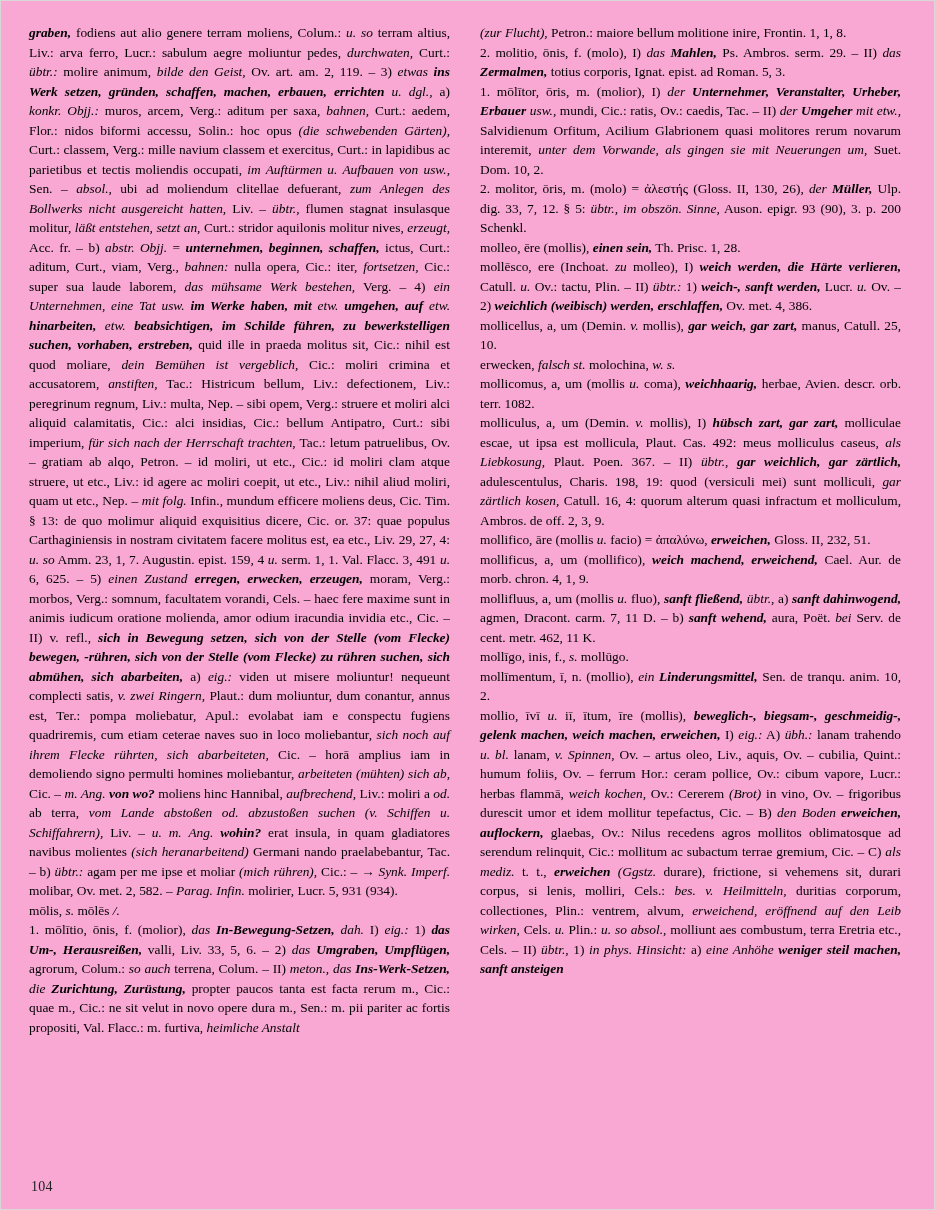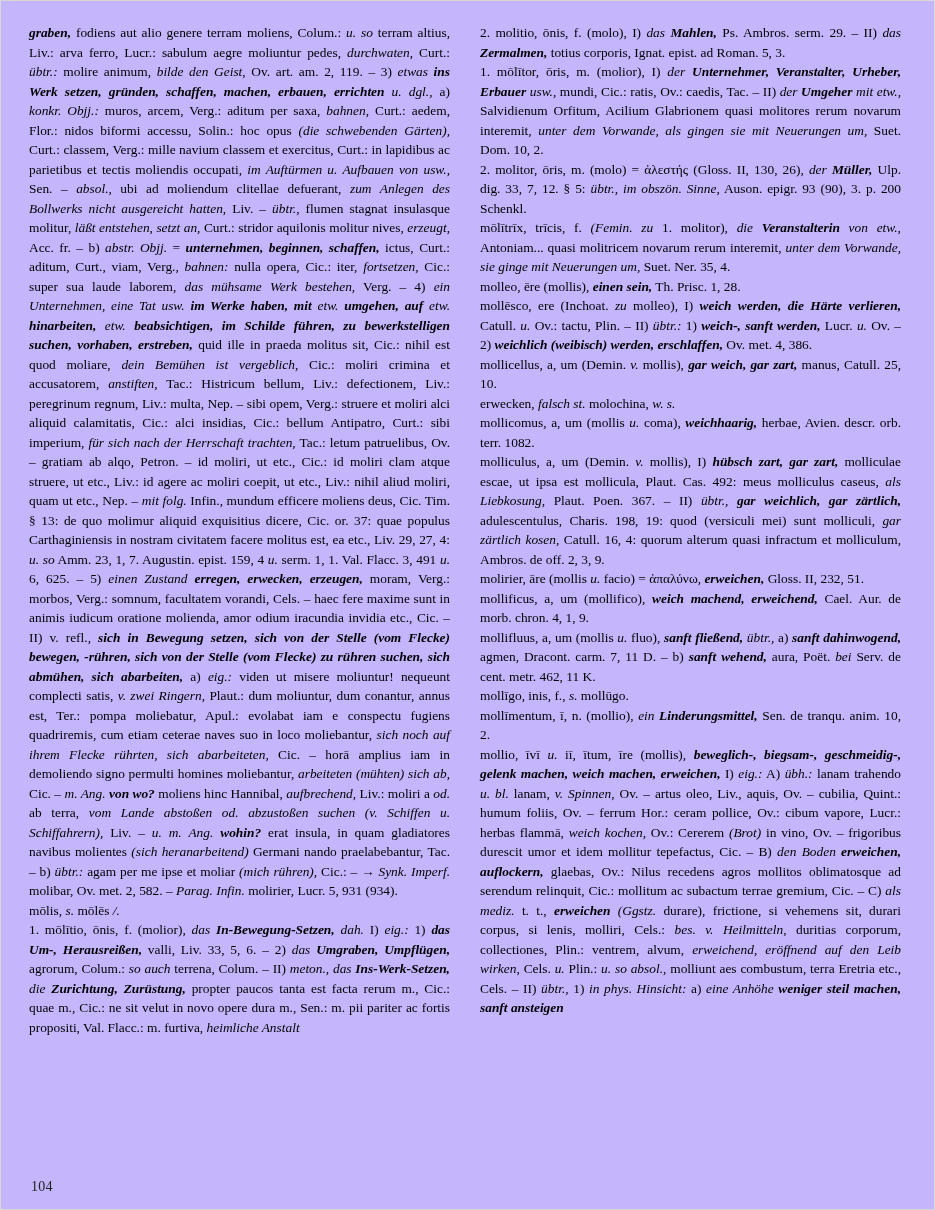--- a/index.html
+++ b/index.html
@@ -9,21 +9,21 @@
   }
   body {
     font-family: "Liberation Serif", "DejaVu Serif", serif;
     color: #000000;
   }
   #page {
     position: relative;
     width: 935px;
     height: 1210px;
     box-sizing: border-box;
-    background: #c4b5fd;
+    background: #f9a8d4;
     border: 1px solid #d8d8d8;
     overflow: hidden;
   }
   #columns {
     position: absolute;
     left: 28px;
     top: 22px;
     width: 872px;
     height: 1110px;
     display: flex;
@@ -66,31 +66,31 @@
 <div id="page">
 
   <div id="columns">
 
     <div class="col" id="col-left">
         <p class="entry"><i class="gloss">graben,</i> fodiens aut alio genere terram moliens, Colum.: <i class="it">u. so</i> terram altius, Liv.: arva ferro, Lucr.: sabulum aegre moliuntur pedes, <i class="it">durchwaten,</i> Curt.: <i class="it">übtr.:</i> molire animum, <i class="it">bilde den Geist,</i> Ov. art. am. 2, 119. – 3) <i class="it">etwas</i> <i class="gloss">ins Werk setzen, gründen, schaffen, machen, erbauen, errichten</i> <i class="it">u. dgl.,</i> a) <i class="it">konkr. Objj.:</i> muros, arcem, Verg.: aditum per saxa, <i class="it">bahnen,</i> Curt.: aedem, Flor.: nidos biformi accessu, Solin.: hoc opus <i class="it">(die schwebenden Gärten),</i> Curt.: classem, Verg.: mille navium classem et exercitus, Curt.: in lapidibus ac parietibus et tectis moliendis occupati, <i class="it">im Auftürmen u. Aufbauen von usw.,</i> Sen. – <i class="it">absol.,</i> ubi ad moliendum clitellae defuerant, <i class="it">zum Anlegen des Bollwerks nicht ausgereicht hatten,</i> Liv. – <i class="it">übtr.,</i> flumen stagnat insulasque molitur, <i class="it">läßt entstehen, setzt an,</i> Curt.: stridor aquilonis molitur nives, <i class="it">erzeugt,</i> Acc. fr. – b) <i class="it">abstr. Objj.</i> = <i class="gloss">unternehmen, beginnen, schaffen,</i> ictus, Curt.: aditum, Curt., viam, Verg., <i class="it">bahnen:</i> nulla opera, Cic.: iter, <i class="it">fortsetzen,</i> Cic.: super sua laude laborem, <i class="it">das mühsame Werk bestehen,</i> Verg. – 4) <i class="it">ein Unternehmen, eine Tat usw.</i> <i class="gloss">im Werke haben, mit</i> <i class="it">etw.</i> <i class="gloss">umgehen, auf</i> <i class="it">etw.</i> <i class="gloss">hinarbeiten,</i> <i class="it">etw.</i> <i class="gloss">beabsichtigen, im Schilde führen, zu bewerkstelligen suchen, vorhaben, erstreben,</i> quid ille in praeda molitus sit, Cic.: nihil est quod moliare, <i class="it">dein Bemühen ist vergeblich,</i> Cic.: moliri crimina et accusatorem, <i class="it">anstiften,</i> Tac.: Histricum bellum, Liv.: defectionem, Liv.: peregrinum regnum, Liv.: multa, Nep. – sibi opem, Verg.: struere et moliri alci aliquid calamitatis, Cic.: alci insidias, Cic.: bellum Antipatro, Curt.: sibi imperium, <i class="it">für sich nach der Herrschaft trachten,</i> Tac.: letum patruelibus, Ov. – gratiam ab alqo, Petron. – id moliri, ut etc., Cic.: id moliri clam atque struere, ut etc., Liv.: id agere ac moliri coepit, ut etc., Liv.: nihil aliud moliri, quam ut etc., Nep. – <i class="it">mit folg.</i> Infin., mundum efficere moliens deus, Cic. Tim. § 13: de quo molimur aliquid exquisitius dicere, Cic. or. 37: quae populus Carthaginiensis in nostram civitatem facere molitus est, ea etc., Liv. 29, 27, 4: <i class="it">u. so</i> Amm. 23, 1, 7. Augustin. epist. 159, 4 <i class="it">u.</i> serm. 1, 1. Val. Flacc. 3, 491 <i class="it">u.</i> 6, 625. – 5) <i class="it">einen Zustand</i> <i class="gloss">erregen, erwecken, erzeugen,</i> moram, Verg.: morbos, Verg.: somnum, facultatem vorandi, Cels. – haec fere maxime sunt in animis iudicum oratione molienda, amor odium iracundia invidia etc., Cic. – II) v. refl., <i class="gloss">sich in Bewegung setzen, sich von der Stelle (vom Flecke) bewegen, -rühren, sich von der Stelle (vom Flecke) zu rühren suchen, sich abmühen, sich abarbeiten,</i> a) <i class="it">eig.:</i> viden ut misere moliuntur! nequeunt complecti satis, <i class="it">v. zwei Ringern,</i> Plaut.: dum moliuntur, dum conantur, annus est, Ter.: pompa moliebatur, Apul.: evolabat iam e conspectu fugiens quadriremis, cum etiam ceterae naves suo in loco moliebantur, <i class="it">sich noch auf ihrem Flecke rührten, sich abarbeiteten,</i> Cic. – horā amplius iam in demoliendo signo permulti homines moliebantur, <i class="it">arbeiteten (mühten) sich ab,</i> Cic. – <i class="it">m. Ang.</i> <i class="gloss">von wo?</i> moliens hinc Hannibal, <i class="it">aufbrechend,</i> Liv.: moliri a <i class="it">od.</i> ab terra, <i class="it">vom Lande abstoßen od. abzustoßen suchen (v. Schiffen u. Schiffahrern),</i> Liv. – <i class="it">u. m. Ang.</i> <i class="gloss">wohin?</i> erat insula, in quam gladiatores navibus molientes <i class="it">(sich heranarbeitend)</i> Germani nando praelabebantur, Tac. – b) <i class="it">übtr.:</i> agam per me ipse et moliar <i class="it">(mich rühren),</i> Cic.: – → <i class="it">Synk. Imperf.</i> molibar, Ov. met. 2, 582. – <i class="it">Parag. Infin.</i> molirier, Lucr. 5, 931 (934).</p>
         <p class="entry"><b class="lemma">mōlis</b>, <i class="it">s.</i> mōlēs <i class="it">/.</i></p>
         <p class="entry"><b class="lemma">1. mōlītio</b>, ōnis, f. (molior), <i class="it">das</i> <i class="gloss">In-Bewegung-Setzen,</i> <i class="it">dah.</i> I) <i class="it">eig.:</i> 1) <i class="gloss">das Um-, Herausreißen,</i> valli, Liv. 33, 5, 6. – 2) <i class="it">das</i> <i class="gloss">Umgraben, Umpflügen,</i> agrorum, Colum.: <i class="it">so auch</i> terrena, Colum. – II) <i class="it">meton., das</i> <i class="gloss">Ins-Werk-Setzen,</i> <i class="it">die</i> <i class="gloss">Zurichtung, Zurüstung,</i> propter paucos tanta est facta rerum m., Cic.: quae m., Cic.: ne sit velut in novo opere dura m., Sen.: m. pii pariter ac fortis propositi, Val. Flacc.: m. furtiva, <i class="it">heimliche Anstalt</i></p>
       </div>
     <div class="col" id="col-right">
+        <p class="entry"><i class="it">(zur Flucht),</i> Petron.: maiore bellum molitione inire, Frontin. 1, 1, 8.</p>
         <p class="entry"><b class="lemma">2. molitio</b>, ōnis, f. (molo), I) <i class="it">das</i> <i class="gloss">Mahlen,</i> Ps. Ambros. serm. 29. – II) <i class="it">das</i> <i class="gloss">Zermalmen,</i> totius corporis, Ignat. epist. ad Roman. 5, 3.</p>
         <p class="entry"><b class="lemma">1. mōlītor</b>, ōris, m. (molior), I) <i class="it">der</i> <i class="gloss">Unternehmer, Veranstalter, Urheber, Erbauer</i> <i class="it">usw.,</i> mundi, Cic.: ratis, Ov.: caedis, Tac. – II) <i class="it">der</i> <i class="gloss">Umgeher</i> <i class="it">mit etw.,</i> Salvidienum Orfitum, Acilium Glabrionem quasi molitores rerum novarum interemit, <i class="it">unter dem Vorwande, als gingen sie mit Neuerungen um,</i> Suet. Dom. 10, 2.</p>
         <p class="entry"><b class="lemma">2. molitor</b>, ōris, m. (molo) = <span class="gk">ἀλεστής</span> (Gloss. II, 130, 26), <i class="it">der</i> <i class="gloss">Müller,</i> Ulp. dig. 33, 7, 12. § 5: <i class="it">übtr., im obszön. Sinne,</i> Auson. epigr. 93 (90), 3. p. 200 Schenkl.</p>
-        <p class="entry"><b class="lemma">mōlītrīx</b>, trīcis, f. <i class="it">(Femin. zu</i> 1. molitor), <i class="it">die</i> <i class="gloss">Veranstalterin</i> <i class="it">von etw.,</i> Antoniam... quasi molitricem novarum rerum interemit, <i class="it">unter dem Vorwande, sie ginge mit Neuerungen um,</i> Suet. Ner. 35, 4.</p>
         <p class="entry"><b class="lemma">molleo</b>, ēre (mollis), <i class="gloss">einen sein,</i> Th. Prisc. 1, 28.</p>
         <p class="entry"><b class="lemma">mollēsco</b>, ere (Inchoat. <i class="it">zu</i> molleo), I) <i class="gloss">weich werden, die Härte verlieren,</i> Catull. <i class="it">u.</i> Ov.: tactu, Plin. – II) <i class="it">übtr.:</i> 1) <i class="gloss">weich-, sanft werden,</i> Lucr. <i class="it">u.</i> Ov. – 2) <i class="gloss">weichlich (weibisch) werden, erschlaffen,</i> Ov. met. 4, 386.</p>
         <p class="entry"><b class="lemma">mollicellus</b>, a, um (Demin. <i class="it">v.</i> mollis), <i class="gloss">gar weich, gar zart,</i> manus, Catull. 25, 10.</p>
         <p class="entry"><b class="lemma">erwecken</b>, <i class="it">falsch st.</i> molochina, <i class="it">w. s.</i></p>
         <p class="entry"><b class="lemma">mollicomus</b>, a, um (mollis <i class="it">u.</i> coma), <i class="gloss">weichhaarig,</i> herbae, Avien. descr. orb. terr. 1082.</p>
         <p class="entry"><b class="lemma">molliculus</b>, a, um (Demin. <i class="it">v.</i> mollis), I) <i class="gloss">hübsch zart, gar zart,</i> molliculae escae, ut ipsa est mollicula, Plaut. Cas. 492: meus molliculus caseus, <i class="it">als Liebkosung,</i> Plaut. Poen. 367. – II) <i class="it">übtr.,</i> <i class="gloss">gar weichlich, gar zärtlich,</i> adulescentulus, Charis. 198, 19: quod (versiculi mei) sunt molliculi, <i class="it">gar zärtlich kosen,</i> Catull. 16, 4: quorum alterum quasi infractum et molliculum, Ambros. de off. 2, 3, 9.</p>
-        <p class="entry"><b class="lemma">molirier</b>, āre (mollis <i class="it">u.</i> facio) = <span class="gk">ἀπαλύνω</span>, <i class="gloss">erweichen,</i> Gloss. II, 232, 51.</p>
+        <p class="entry"><b class="lemma">mollifico</b>, āre (mollis <i class="it">u.</i> facio) = <span class="gk">ἀπαλύνω</span>, <i class="gloss">erweichen,</i> Gloss. II, 232, 51.</p>
         <p class="entry"><b class="lemma">mollificus</b>, a, um (mollifico), <i class="gloss">weich machend, erweichend,</i> Cael. Aur. de morb. chron. 4, 1, 9.</p>
         <p class="entry"><b class="lemma">mollifluus</b>, a, um (mollis <i class="it">u.</i> fluo), <i class="gloss">sanft fließend,</i> <i class="it">übtr.,</i> a) <i class="gloss">sanft dahinwogend,</i> agmen, Dracont. carm. 7, 11 D. – b) <i class="gloss">sanft wehend,</i> aura, Poët. <i class="it">bei</i> Serv. de cent. metr. 462, 11 K.</p>
         <p class="entry"><b class="lemma">mollīgo</b>, inis, f., <i class="it">s.</i> mollūgo.</p>
         <p class="entry"><b class="lemma">mollīmentum</b>, ī, n. (mollio), <i class="it">ein</i> <i class="gloss">Linderungsmittel,</i> Sen. de tranqu. anim. 10, 2.</p>
         <p class="entry"><b class="lemma">mollio</b>, īvī <i class="it">u.</i> iī, ītum, īre (mollis), <i class="gloss">beweglich-, biegsam-, geschmeidig-, gelenk machen, weich machen, erweichen,</i> I) <i class="it">eig.:</i> A) <i class="it">übh.:</i> lanam trahendo <i class="it">u. bl.</i> lanam, <i class="it">v. Spinnen,</i> Ov. – artus oleo, Liv., aquis, Ov. – cubilia, Quint.: humum foliis, Ov. – ferrum Hor.: ceram pollice, Ov.: cibum vapore, Lucr.: herbas flammā, <i class="it">weich kochen,</i> Ov.: Cererem <i class="it">(Brot)</i> in vino, Ov. – frigoribus durescit umor et idem mollitur tepefactus, Cic. – B) <i class="it">den Boden</i> <i class="gloss">erweichen, auflockern,</i> glaebas, Ov.: Nilus recedens agros mollitos oblimatosque ad serendum relinquit, Cic.: mollitum ac subactum terrae gremium, Cic. – C) <i class="it">als mediz.</i> t. t., <i class="gloss">erweichen</i> <i class="it">(Ggstz.</i> durare), frictione, si vehemens sit, durari corpus, si lenis, molliri, Cels.: <i class="it">bes. v. Heilmitteln,</i> duritias corporum, collectiones, Plin.: ventrem, alvum, <i class="it">erweichend, eröffnend auf den Leib wirken,</i> Cels. <i class="it">u.</i> Plin.: <i class="it">u. so absol.,</i> molliunt aes combustum, terra Eretria etc., Cels. – II) <i class="it">übtr.,</i> 1) <i class="it">in phys. Hinsicht:</i> a) <i class="it">eine Anhöhe</i> <i class="gloss">weniger steil machen, sanft ansteigen</i></p>
       </div>
 
   </div>
 
   <div id="page-number">104</div>

